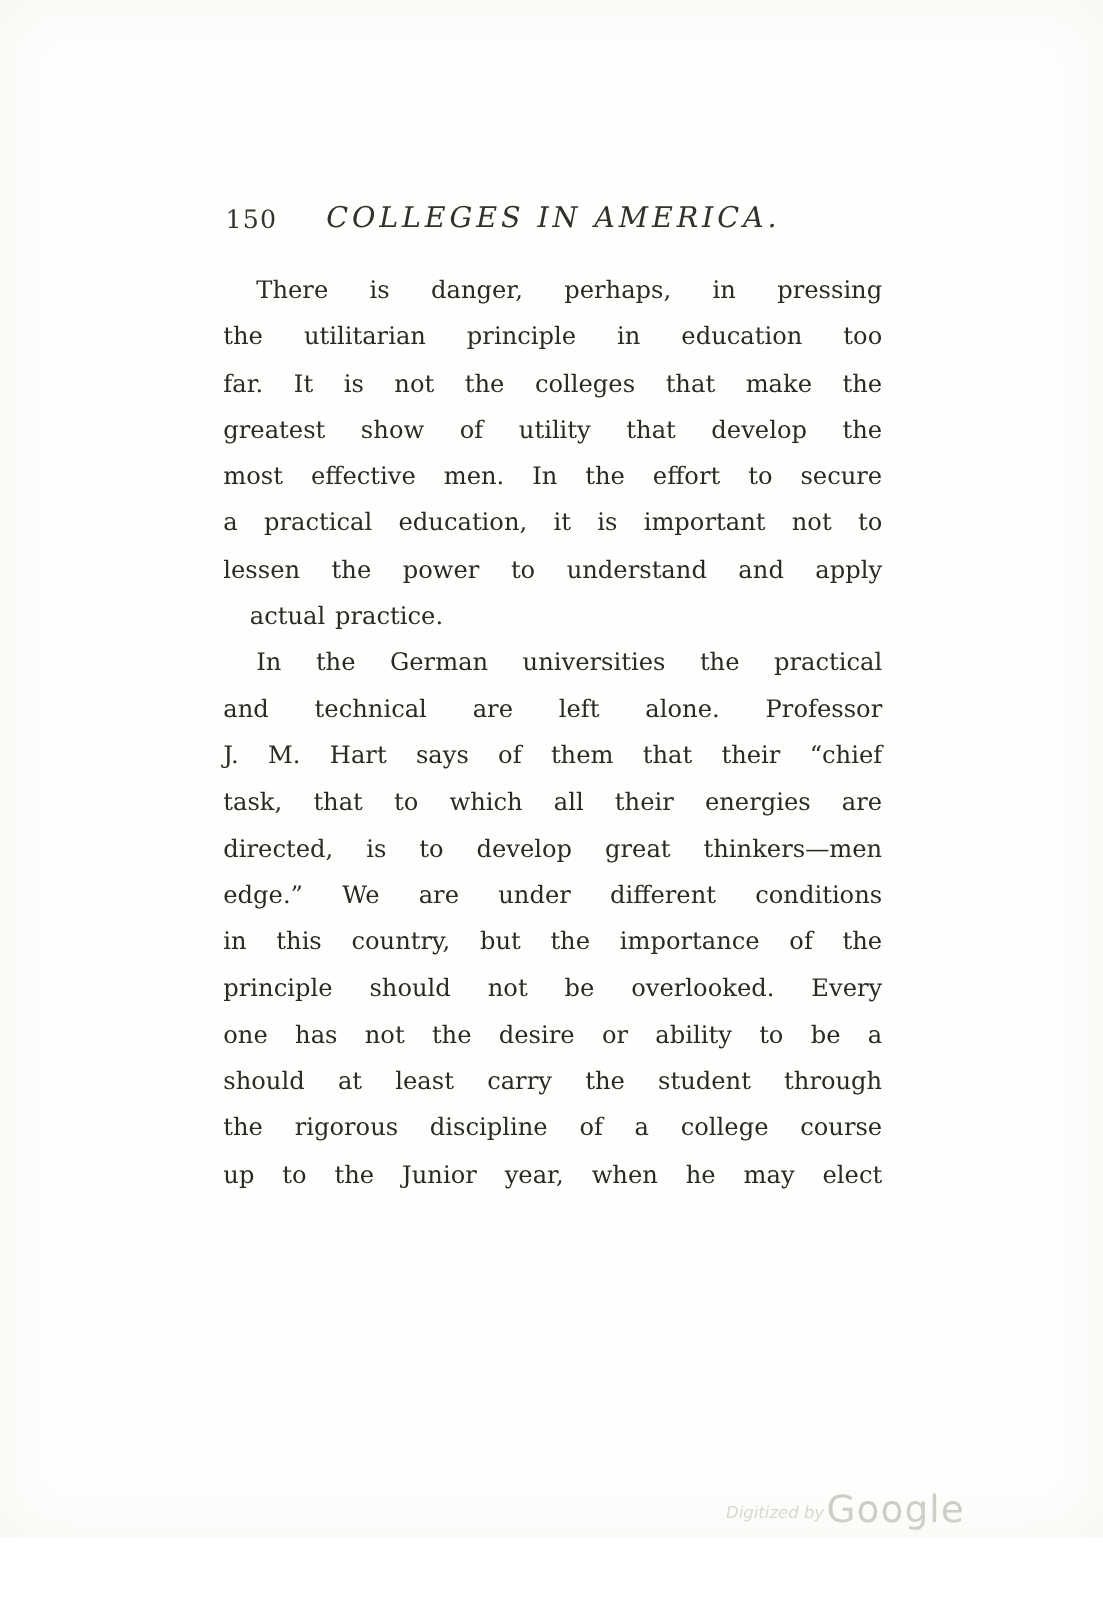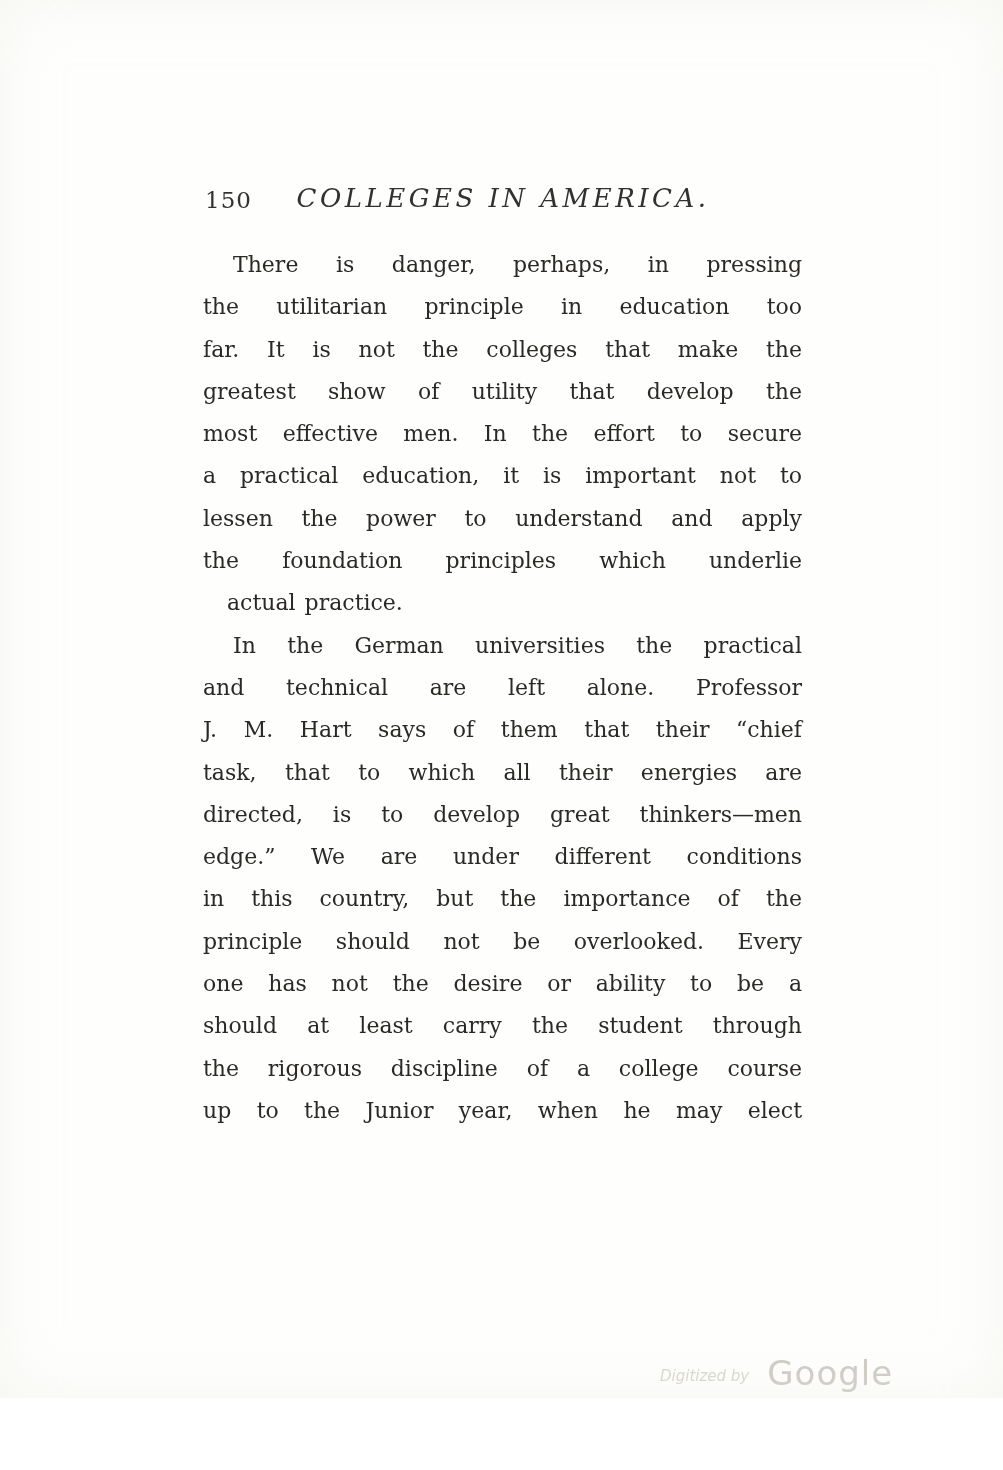--- a/index.html
+++ b/index.html
@@ -82,21 +82,21 @@
     opacity: 0.85;
     filter: blur(0.4px);
     white-space: nowrap;
     user-select: none;
   }
   .watermark .prefix {
     font-family: "DejaVu Sans", "Liberation Sans", sans-serif;
     font-size: 15px;
     font-style: italic;
     color: #d2d0c8;
-    margin-right: 18px;
+    margin-right: 2px;
     vertical-align: 4px;
   }
   .watermark .brand {
     font-family: "DejaVu Sans", "Liberation Sans", sans-serif;
     font-size: 34px;
     letter-spacing: 1px;
     color: #c6c4bb;
   }
 </style>
 </head>
@@ -110,21 +110,20 @@
   </div>
 
   <div class="body-text">
       <div class="line first">There is danger, perhaps, in pressing</div>
       <div class="line">the utilitarian principle in education too</div>
       <div class="line">far.  It is not the colleges that make the</div>
       <div class="line">greatest show of utility that develop the</div>
       <div class="line">most effective men.  In the effort to secure</div>
       <div class="line">a practical education, it is important not to</div>
       <div class="line">lessen the power to understand and apply</div>
-      <div class="line">the foundation principles which underlie</div>
       <div class="line no-justify">actual practice.</div>
       <div class="line first">In the German universities the practical</div>
       <div class="line">and technical are left alone.  Professor</div>
       <div class="line">J. M. Hart says of them that their “chief</div>
       <div class="line">task, that to which all their energies are</div>
       <div class="line">directed, is to develop great thinkers—men</div>
       <div class="line">edge.”  We are under different conditions</div>
       <div class="line">in this country, but the importance of the</div>
       <div class="line">principle should not be overlooked.  Every</div>
       <div class="line">one has not the desire or ability to be a</div>

